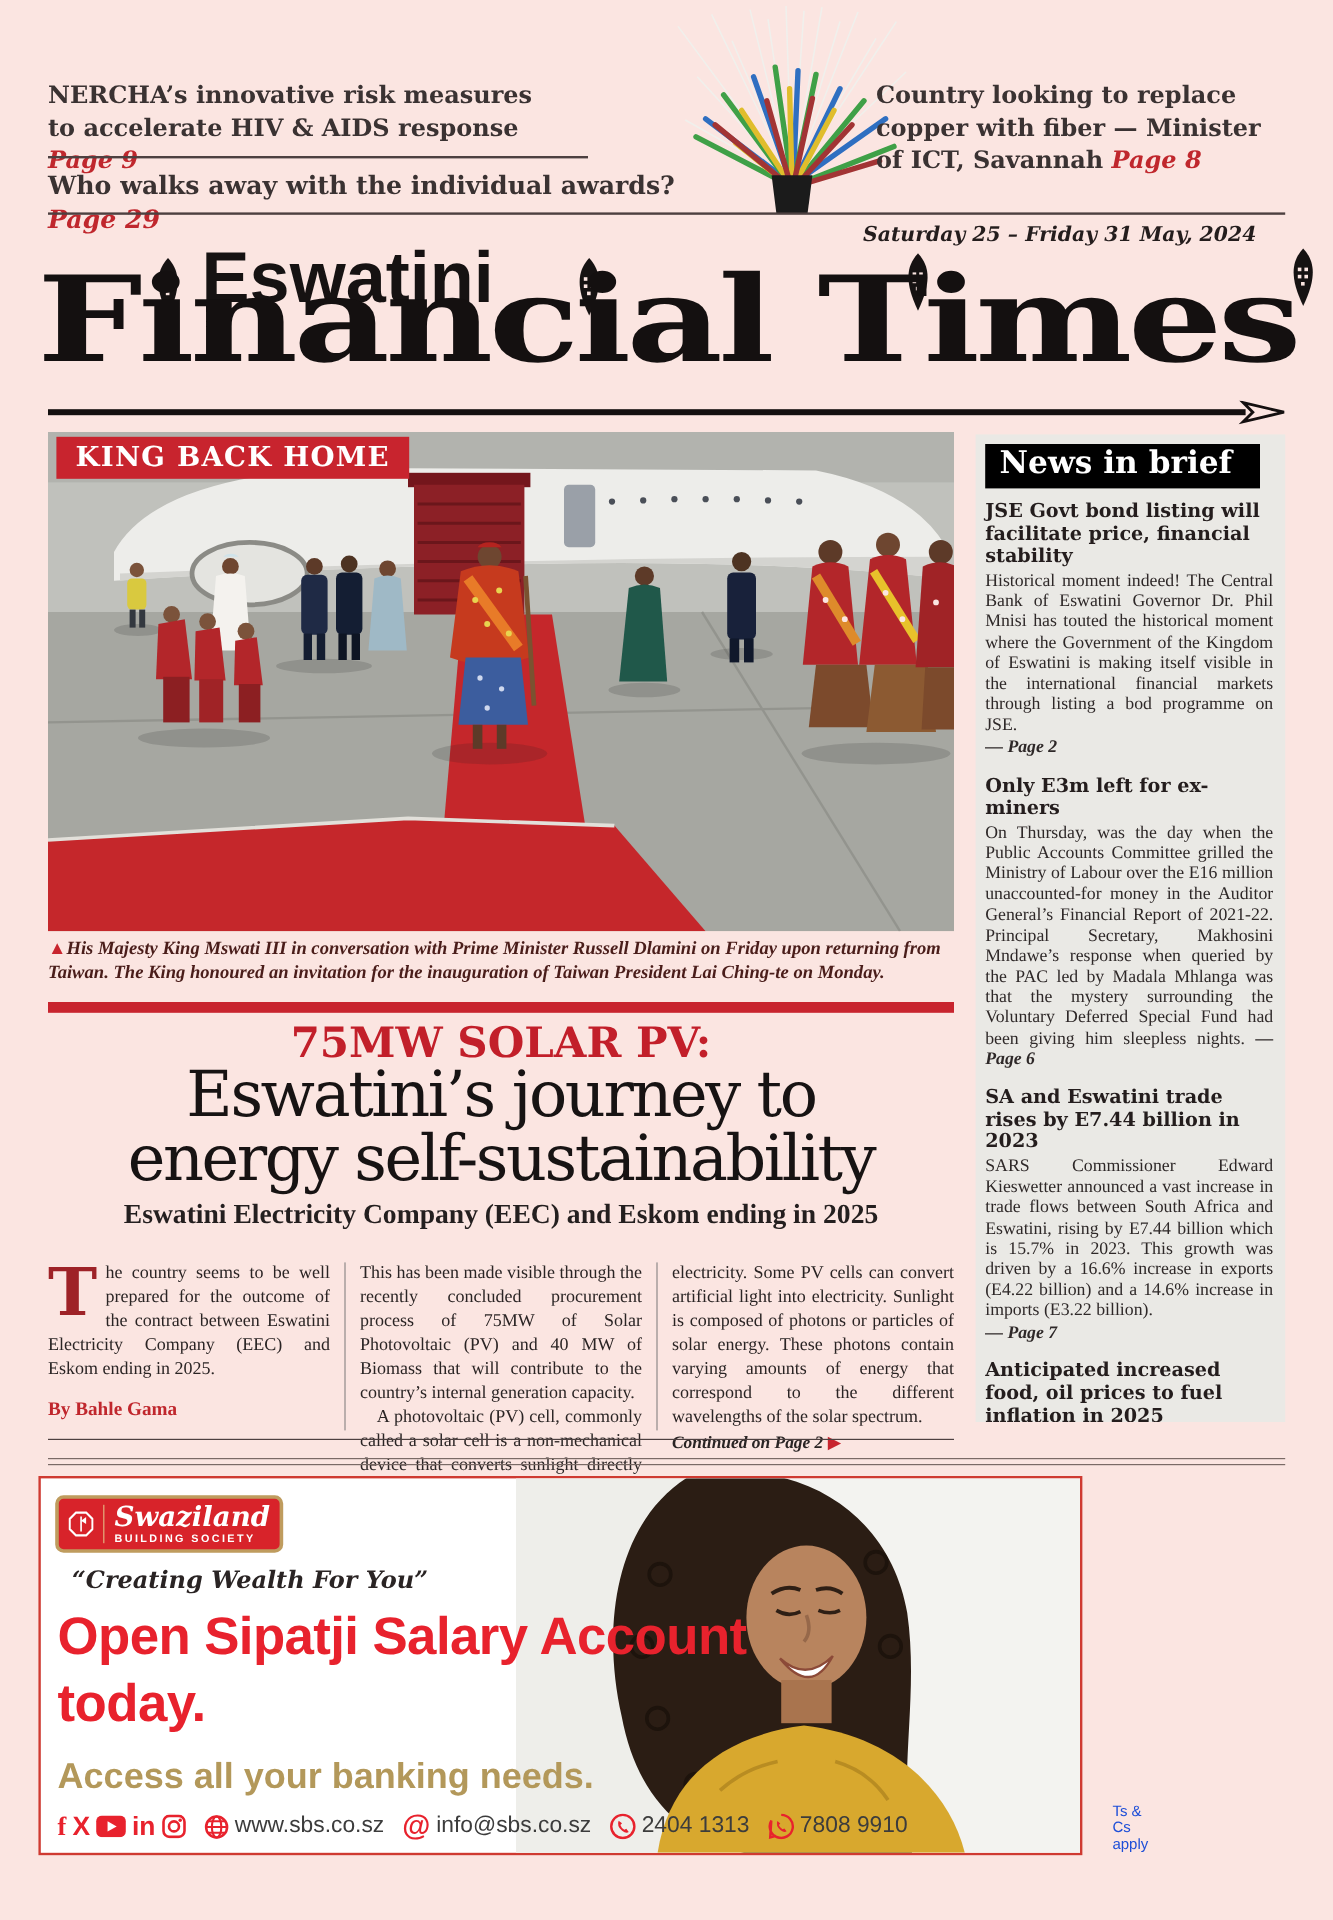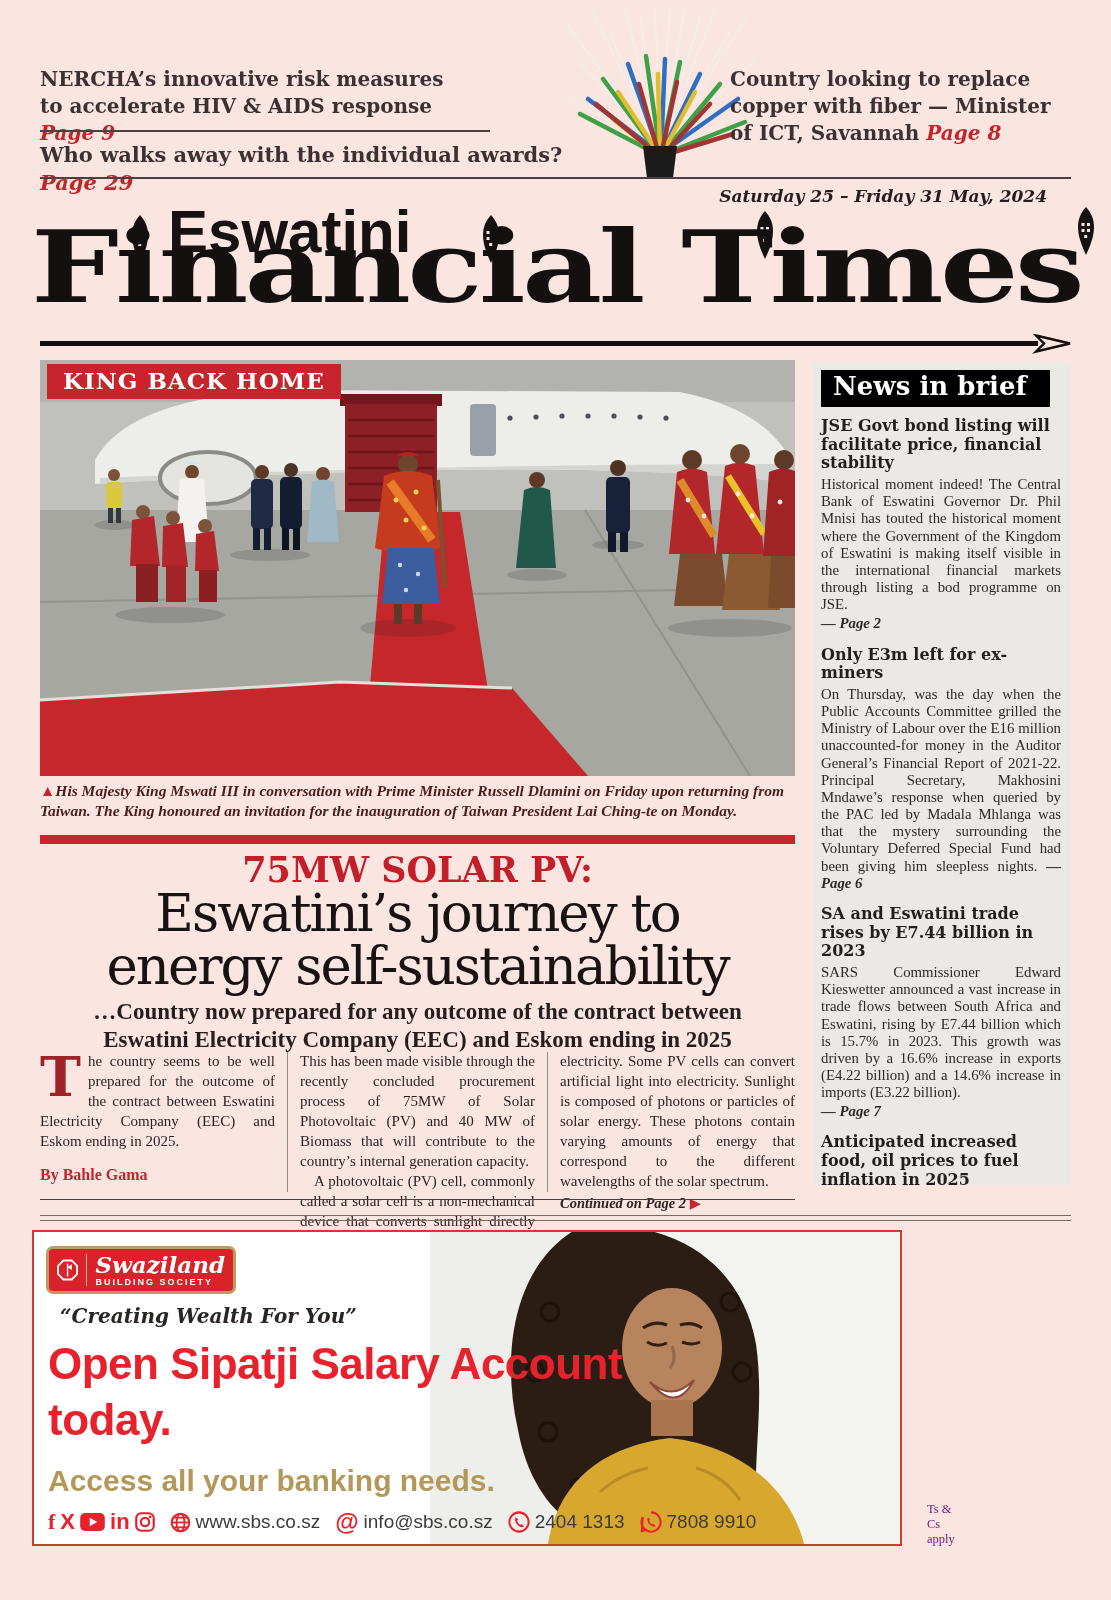--- a/index.html
+++ b/index.html
@@ -60,21 +60,21 @@
              letter-spacing:2px;margin-top:1px;}
   .ad-tagline{font-family:"DejaVu Serif",serif;font-style:italic;font-weight:bold;font-size:20px;color:#2a2424;}
   .ad-headline{font-family:"Liberation Sans",sans-serif;font-weight:bold;font-size:44px;line-height:1.28;
                color:#e8222d;letter-spacing:-.5px;}
   .ad-sub{font-family:"Liberation Sans",sans-serif;font-weight:bold;font-size:30px;color:#b3985a;}
   .contact-bar{display:flex;align-items:center;gap:15px;font-family:"Liberation Sans",sans-serif;
                font-size:19px;color:#3c3c3c;}
   .contact-bar .grp{display:flex;align-items:center;gap:5px;}
   .soc{color:#e8222d;font-weight:bold;font-family:"Liberation Sans",sans-serif;font-size:22px;line-height:1;}
   .at-glyph{color:#e8222d;font-weight:bold;font-size:24px;font-family:"Liberation Sans",sans-serif;}
-  .ad-terms{color:#701a75;font-family:Liberation Serif, serif;font-size:12.5px;}
+  .ad-terms{color:#1d4ed8;font-family:Liberation Sans, sans-serif;font-size:12.5px;}
 </style>
 </head>
 <body>
 
 <div class="page">
 
   <div class="abs top-item" style="left:40px;top:66px;width:420px;font-size:20px;"><span>NERCHA’s innovative risk measures to accelerate HIV &amp; AIDS response </span><span class="pageref">Page 9</span></div>
   <div class="abs rule" style="left:40px;top:130px;width:450px;"></div>
   <div class="abs top-item" style="left:40px;top:141px;width:560px;font-size:21px;"><span>Who walks away with the individual awards? </span><span class="pageref">Page 29</span></div>
 
@@ -328,21 +328,20 @@
 
     </div>
   </div>
 
   <div class="abs story-kicker" style="left:40px;top:849px;width:755px;">75MW SOLAR PV:</div>
   <div class="abs headline" style="left:40px;top:886px;width:755px;">
     <div>Eswatini’s journey to</div>
     <div>energy self-sustainability</div>
   </div>
   <div class="abs subhead" style="left:40px;top:998px;width:755px;">
-    <div>…Country now prepared for any outcome of the contract between</div>
     <div>Eswatini Electricity Company (EEC) and Eskom ending in 2025</div>
   </div>
 
   <div class="abs columns" style="left:40px;top:1052px;width:755px;height:140px;">
     <div class="col">
       <p><span class="dropcap">T</span><span>he country seems to be well prepared for the outcome of the contract between Eswatini Electricity Company (EEC) and Eskom ending in 2025.</span></p>
       <div class="byline">By Bahle Gama</div>
     </div>
     <div class="col">
       <p>This has been made visible through the recently concluded procurement process of 75MW of Solar Photovoltaic (PV) and 40 MW of Biomass that will contribute to the country’s internal generation capacity.</p>

